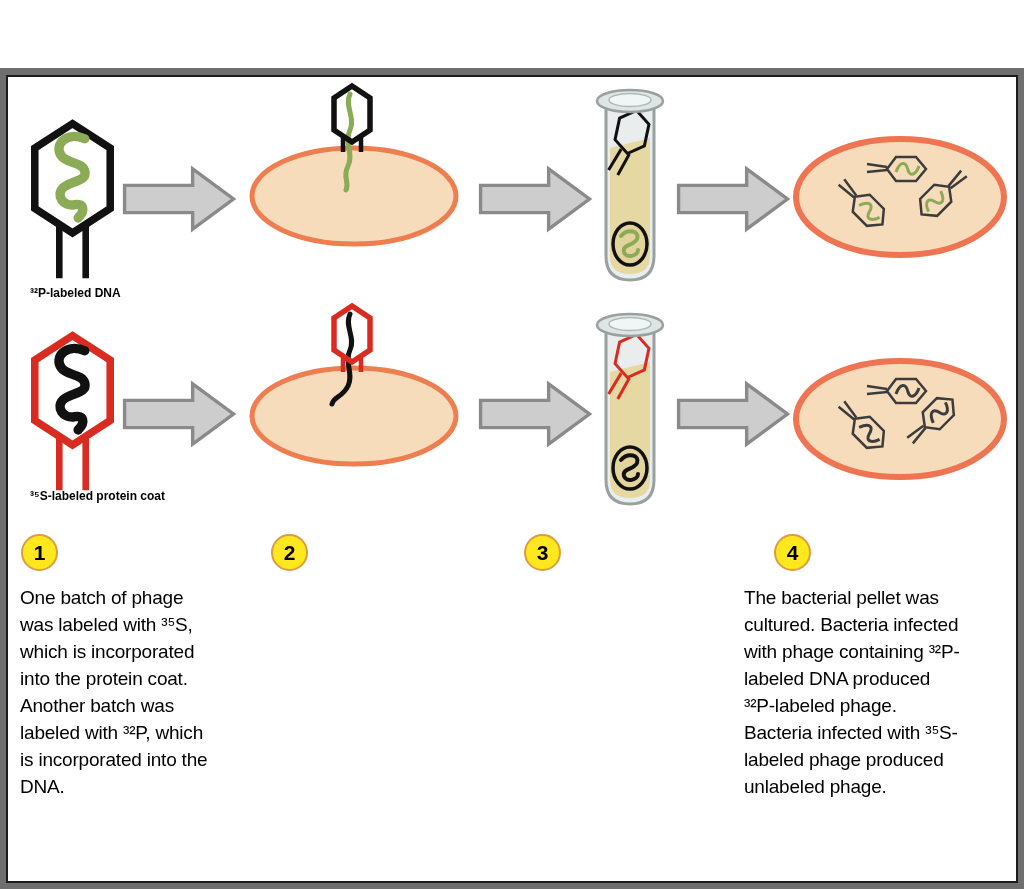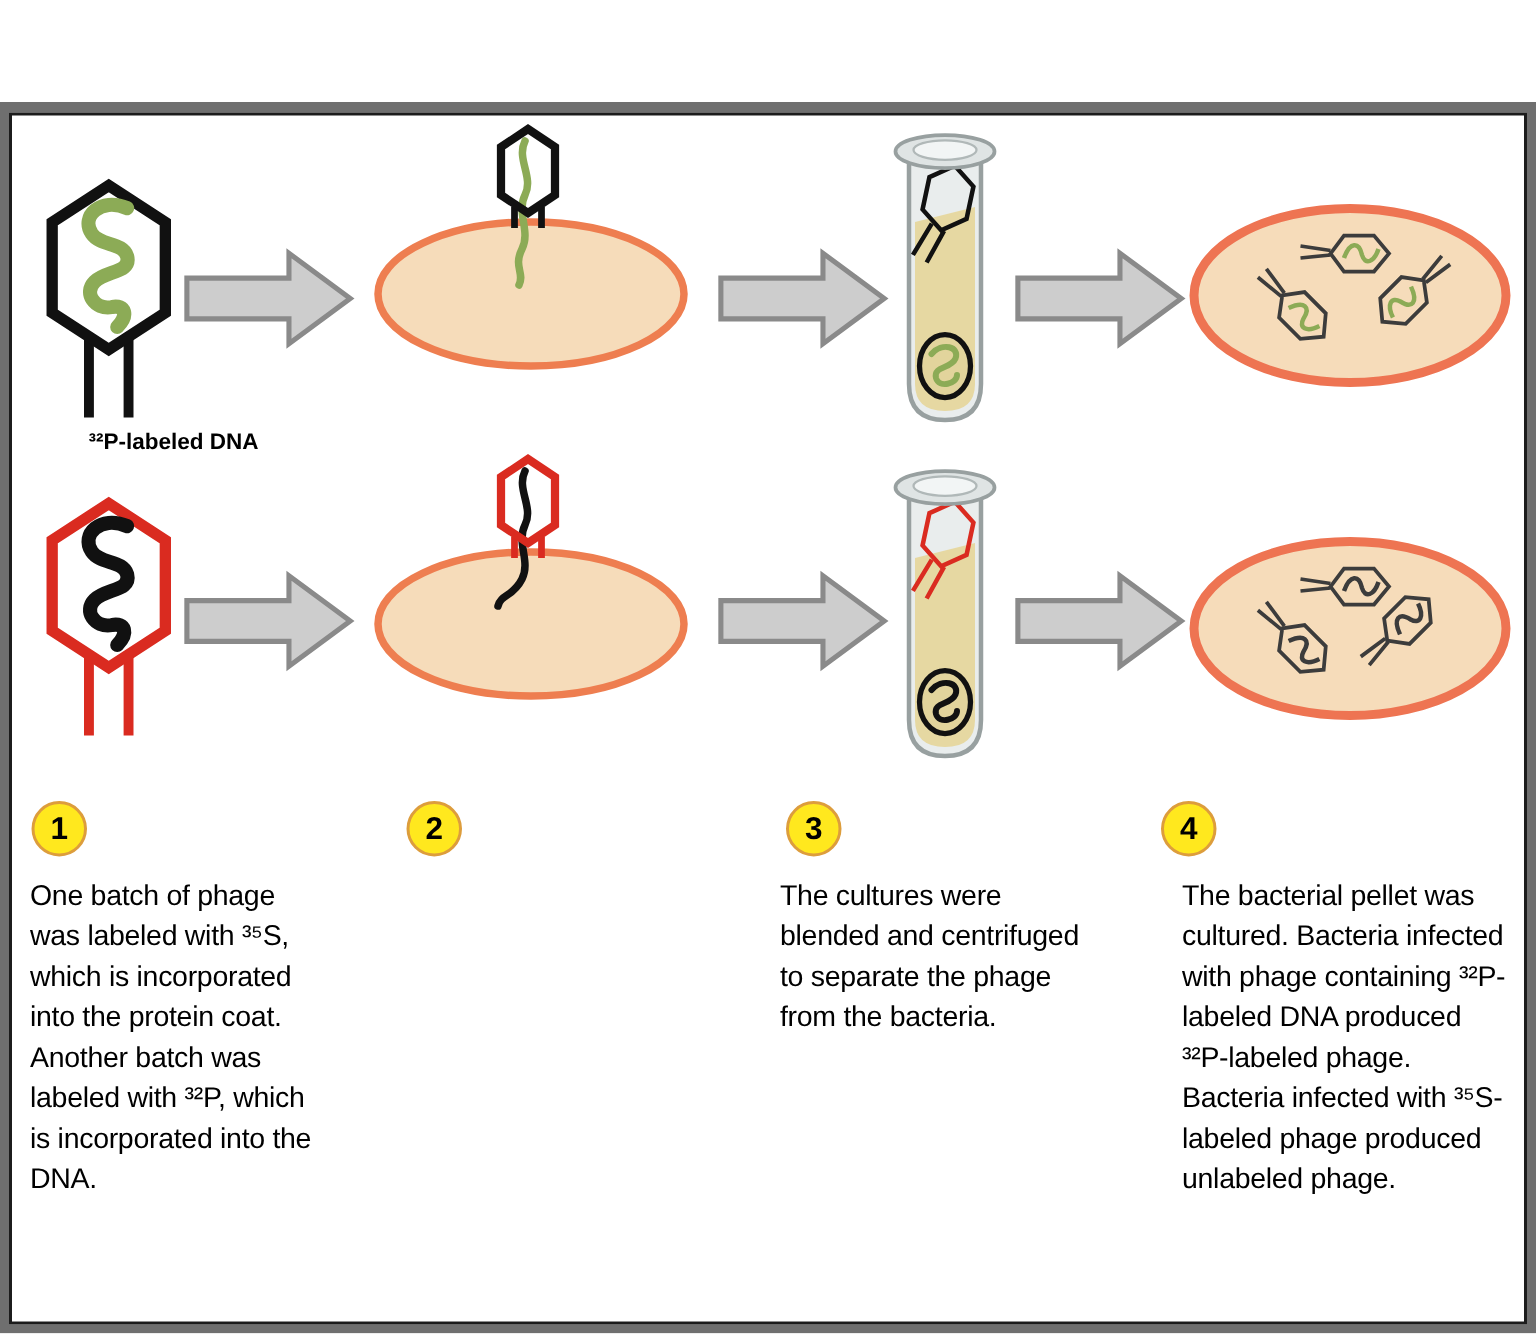--- a/index.html
+++ b/index.html
@@ -1,21 +1,21 @@
 <!DOCTYPE html>
 <html><head>
 <meta charset="utf-8">
 <style>
   html,body{margin:0;padding:0;background:#fff;}
   .page{position:relative;width:1024px;height:889px;background:#ffffff;overflow:hidden;
         font-family:"Liberation Sans","DejaVu Sans",sans-serif;color:#000;}
   .frame-outer{position:absolute;left:0;top:68px;width:1024px;height:821px;background:#6f6f6f;}
   .frame-inner{position:absolute;left:6px;top:7px;right:6px;bottom:6px;background:#ffffff;border:2px solid #1c1c1c;}
   .abs{position:absolute;}
-  .phage-label{position:absolute;font-size:15px;font-weight:bold;white-space:nowrap;margin-left:29px;}
+  .phage-label{position:absolute;font-size:12px;font-weight:bold;white-space:nowrap;}
   .step-circle{position:absolute;width:37px;height:37px;border-radius:50%;
                background:#ffe81e;border:2px solid #dd9d3c;box-sizing:border-box;
                display:flex;align-items:center;justify-content:center;
                font-size:21px;font-weight:bold;color:#000;}
   .caption{position:absolute;font-size:19px;font-weight:normal;line-height:27px;letter-spacing:-0.2px;}
 </style>
 </head>
 <body>
 
 <div class="page">
@@ -79,20 +79,21 @@
       <path d="M-20 0 L-11 -12 L9 -12 L19 0 L9 12 L-11 12 Z"></path>
       <path d="M-11 3 C -7 -8, -1 -8, 1 1 C 3 8, 9 6, 12 -3" stroke="#8cab56" stroke-width="3"></path>
     </g>
   </svg>
 
   <svg class="abs" style="left:25px;top:330px" width="95" height="165" viewBox="0 0 100 175">
     <path d="M36 112 L36 170 M64 112 L64 170" stroke="#da2b20" stroke-width="7" fill="none"></path>
     <path d="M50 6 L90 32 L90 96 L50 122 L10 96 L10 32 Z" fill="#ffffff" stroke="#da2b20" stroke-width="8" stroke-linejoin="miter"></path>
     <path d="M63 22 C 44 14, 30 28, 38 40 C 44 49, 60 46, 63 56 C 66 68, 48 66, 40 74 C 32 82, 40 94, 52 92 C 62 90, 64 98, 56 106" fill="none" stroke="#111111" stroke-width="10" stroke-linecap="round" stroke-linejoin="round"></path>
   </svg>
+  <div class="phage-label" style="left:30px;top:489px">³⁵S-labeled protein coat</div>
 
   <svg class="abs" style="left:121px;top:379px" width="118" height="70" viewBox="0 0 120 72">
     <path d="M3 22 L73 22 L73 5 L115 36 L73 67 L73 50 L3 50 Z" fill="#cdcdcd" stroke="#8a8a8a" stroke-width="3.5"></path>
   </svg>
 
   <svg class="abs" style="left:248px;top:298px" width="212" height="172" viewBox="0 0 212 172">
     <ellipse cx="106" cy="118" rx="102" ry="48" fill="#f6dcba" stroke="#ee7e50" stroke-width="5"></ellipse>
     <path d="M102 16 C 96 28, 108 40, 102 52 C 96 64, 106 76, 100 88 C 94 100, 86 98, 84 106" fill="none" stroke="#111111" stroke-width="5" stroke-linecap="round"></path>
     <path d="M95 60 L95 74 M113 60 L113 74" stroke="#da2b20" stroke-width="4.5" fill="none"></path>
     <path d="M104 8 L122 20 L122 52 L104 64 L86 52 L86 20 Z" fill="none" stroke="#da2b20" stroke-width="5.5"></path>
@@ -143,20 +144,19 @@
   </div>
   <div class="caption" style="left:20px;top:584px;width:196px">One batch of phage was labeled with ³⁵S, which is incorporated into the protein coat. Another batch was labeled with ³²P, which is incorporated into the DNA.</div>
 
   <div class="step-circle" style="left:271px;top:534px">
     <span>2</span>
   </div>
 
   <div class="step-circle" style="left:524px;top:534px">
     <span>3</span>
   </div>
-  <div class="caption" style="left:520px;top:584px;width:212px">The cultures were blended and centrifuged to separate the phage from the bacteria.</div>
 
   <div class="step-circle" style="left:774px;top:534px">
     <span>4</span>
   </div>
-  <div class="caption" style="left:788px;top:584px;width:222px">The bacterial pellet was cultured. Bacteria infected with phage containing ³²P-labeled DNA produced ³²P-labeled phage. Bacteria infected with ³⁵S-labeled phage produced unlabeled phage.</div>
+  <div class="caption" style="left:744px;top:584px;width:222px">The bacterial pellet was cultured. Bacteria infected with phage containing ³²P-labeled DNA produced ³²P-labeled phage. Bacteria infected with ³⁵S-labeled phage produced unlabeled phage.</div>
 
 </div>
 
 </body></html>

